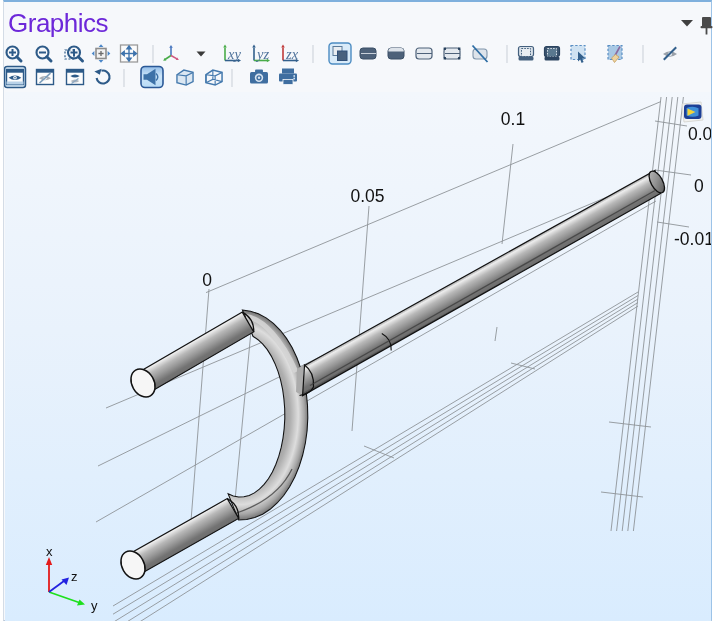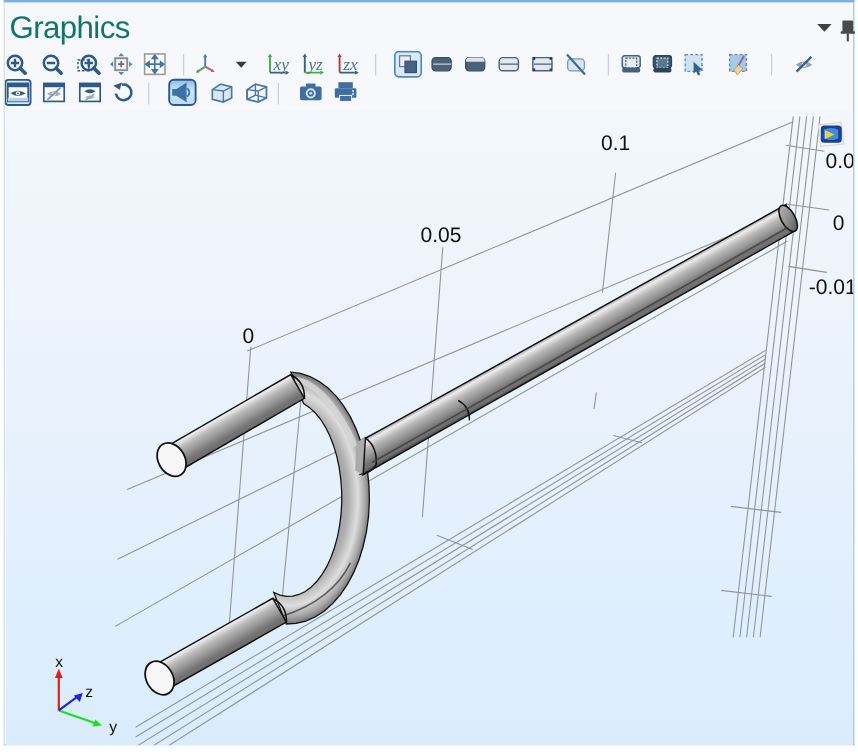--- a/index.html
+++ b/index.html
@@ -2,21 +2,21 @@
 <html><head>
 <meta charset="utf-8">
 <style>
   html,body{margin:0;padding:0;width:715px;height:627px;background:#ffffff;overflow:hidden;}
   *{box-sizing:border-box;}
   body{font-family:"Liberation Sans", sans-serif;position:relative;}
   #panel{position:absolute;left:3px;top:0;width:709px;height:621px;
     border-top:2px solid #7fb0dd;border-right:1px solid #9cc3e8;
     border-left:1px solid #d4dce6;border-bottom:1px solid #bcc9d8;
     background:#f6f8fb;}
-  #title{position:absolute;left:4px;top:6px;font-size:26px;color:#0f766e;letter-spacing:-0.5px;}
+  #title{position:absolute;left:4px;top:6px;font-size:26px;color:#6d28d9;letter-spacing:-0.5px;}
   #tbar{position:absolute;left:0;top:40px;width:708px;height:51px;}
   #canvas{position:absolute;left:1px;top:90px;width:706px;height:529px;}
 </style>
 </head>
 <body>
 <div id="panel">
   <div id="title">Graphics</div>
   <svg id="tbar" viewBox="0 0 708 51">
     <defs>
       <linearGradient id="selg" x1="0" y1="0" x2="0" y2="1">

